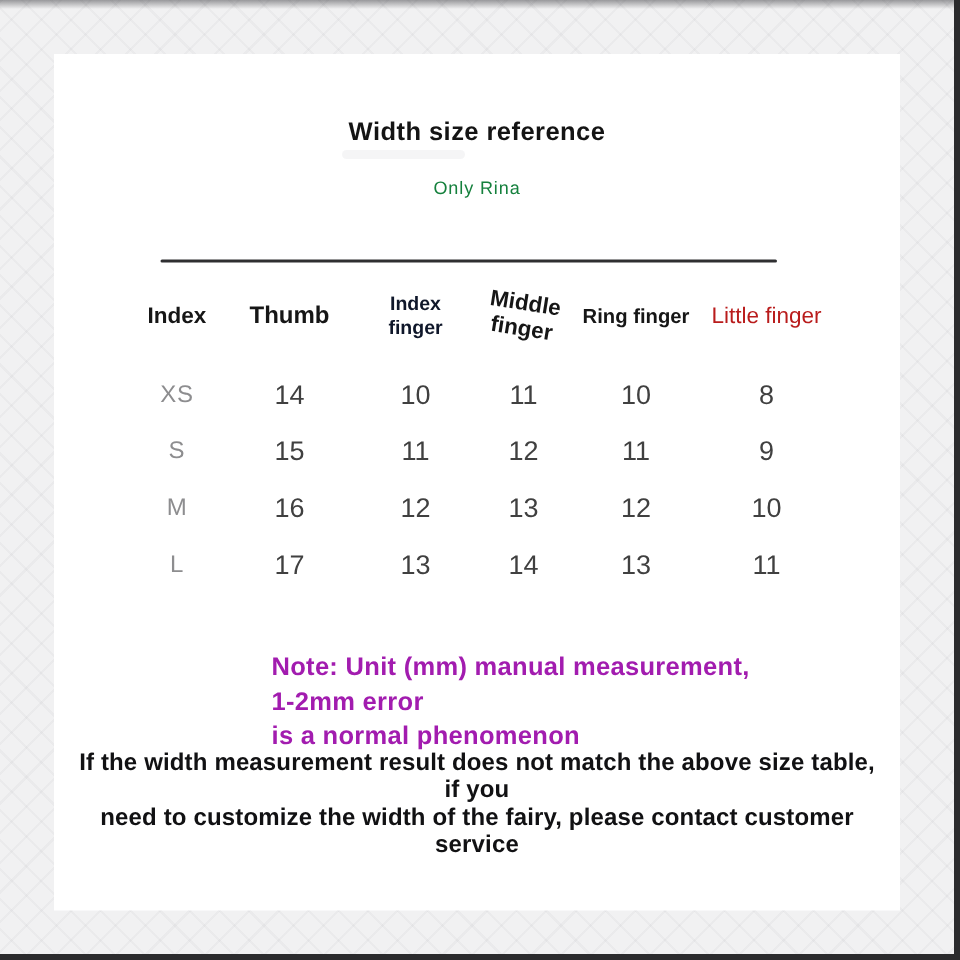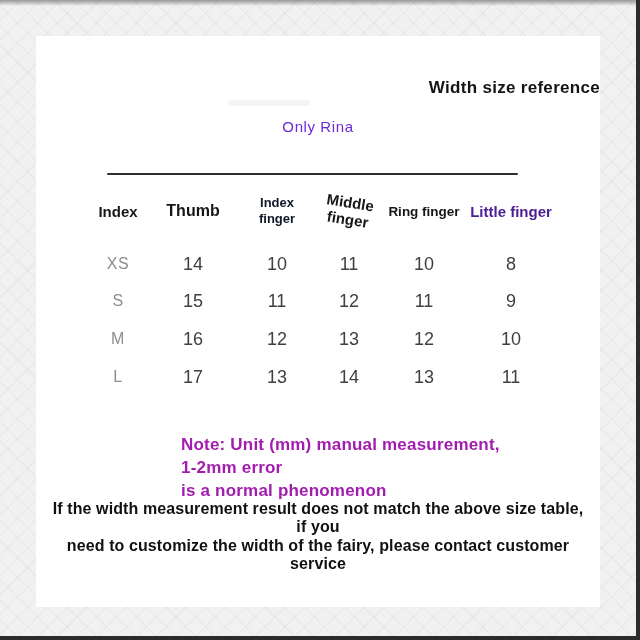--- a/index.html
+++ b/index.html
@@ -13,50 +13,50 @@
     background-image:
       repeating-linear-gradient(45deg, rgba(110,110,120,0.05) 0px, rgba(110,110,120,0.05) 1.5px, transparent 1.5px, transparent 14px),
       repeating-linear-gradient(135deg, rgba(110,110,120,0.05) 0px, rgba(110,110,120,0.05) 1.5px, transparent 1.5px, transparent 14px);
   }
   .card{
     position:absolute;left:36px;top:36px;width:564px;height:571px;
     background:#ffffff;
   }
   .title{
     position:absolute;left:0;top:42px;width:100%;margin:0;
-    text-align:right;font-size:17px;font-weight:700;color:#141414;
+    text-align:center;font-size:17px;font-weight:700;color:#141414;
     letter-spacing:0.3px;
   }
   .title-smudge{
     position:absolute;left:192px;top:64px;width:82px;height:6px;
     background:rgba(90,90,95,0.06);border-radius:3px;
   }
   .subtitle{
     position:absolute;left:0;top:82px;width:100%;
-    text-align:center;font-size:15px;color:#6d28d9;letter-spacing:0.6px;
+    text-align:center;font-size:12px;color:#15803d;letter-spacing:0.6px;
   }
   .divider{
     position:absolute;left:71px;top:137px;width:411px;height:2px;
     background:#2f2f31;border-radius:1px;
   }
   .thead{position:absolute;left:0;top:148px;width:100%;height:54px;}
   .trow{position:absolute;left:0;width:100%;height:30px;}
   .r0{top:213px}.r1{top:250px}.r2{top:288px}.r3{top:326px}
   .cell{
     position:absolute;top:50%;transform:translate(-50%,-50%);
     text-align:center;white-space:pre-line;
   }
   .c0{left:82px}.c1{left:157px}.c2{left:241px}.c3{left:313px}.c4{left:388px}.c5{left:475px}
   .h-size  {font-size:15px;font-weight:700;color:#161616;}
   .h-thumb {font-size:16px;font-weight:700;color:#161616;}
   .h-index {font-size:13px;font-weight:700;color:#0f172a;line-height:1.25;}
   .h-middle{font-size:15px;font-weight:700;color:#161616;line-height:1.15;
             transform:translate(-50%,-50%) rotate(9deg);}
   .h-ring  {font-size:13.5px;font-weight:700;color:#161616;}
-  .h-little{font-size:15px;font-weight:700;color:#4c1d95;}
+  .h-little{font-size:15px;font-weight:400;color:#b91c1c;}
   .size-label{font-size:16px;color:#8d8d8f;letter-spacing:0.5px;}
   .num{font-size:18px;color:#404040;}
   .note{
     position:absolute;left:145px;top:398px;width:330px;
     font-size:17px;font-weight:700;color:#a21caf;
     line-height:1.34;white-space:pre-line;letter-spacing:0.2px;
   }
   .footer-text{
     position:absolute;left:10px;top:464px;width:544px;
     text-align:center;font-size:16px;font-weight:700;color:#111113;

